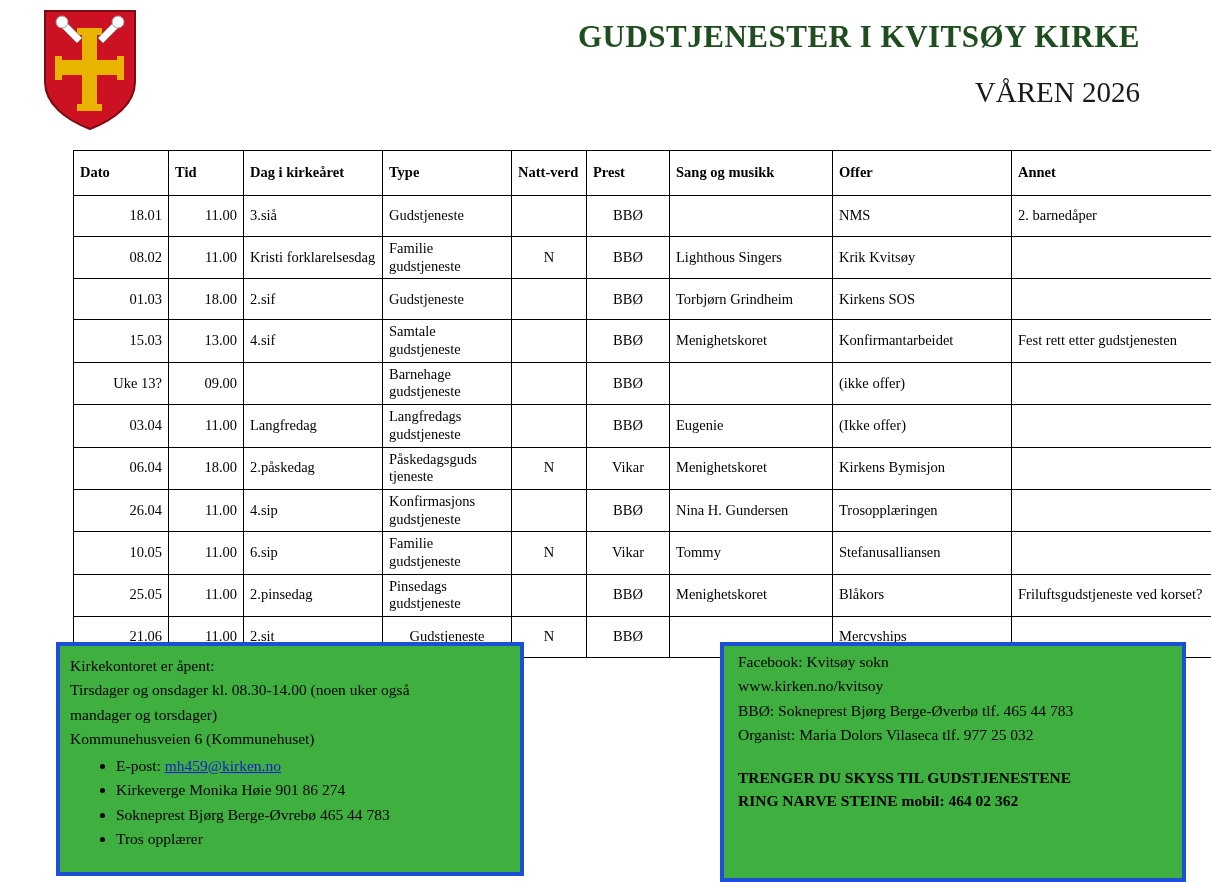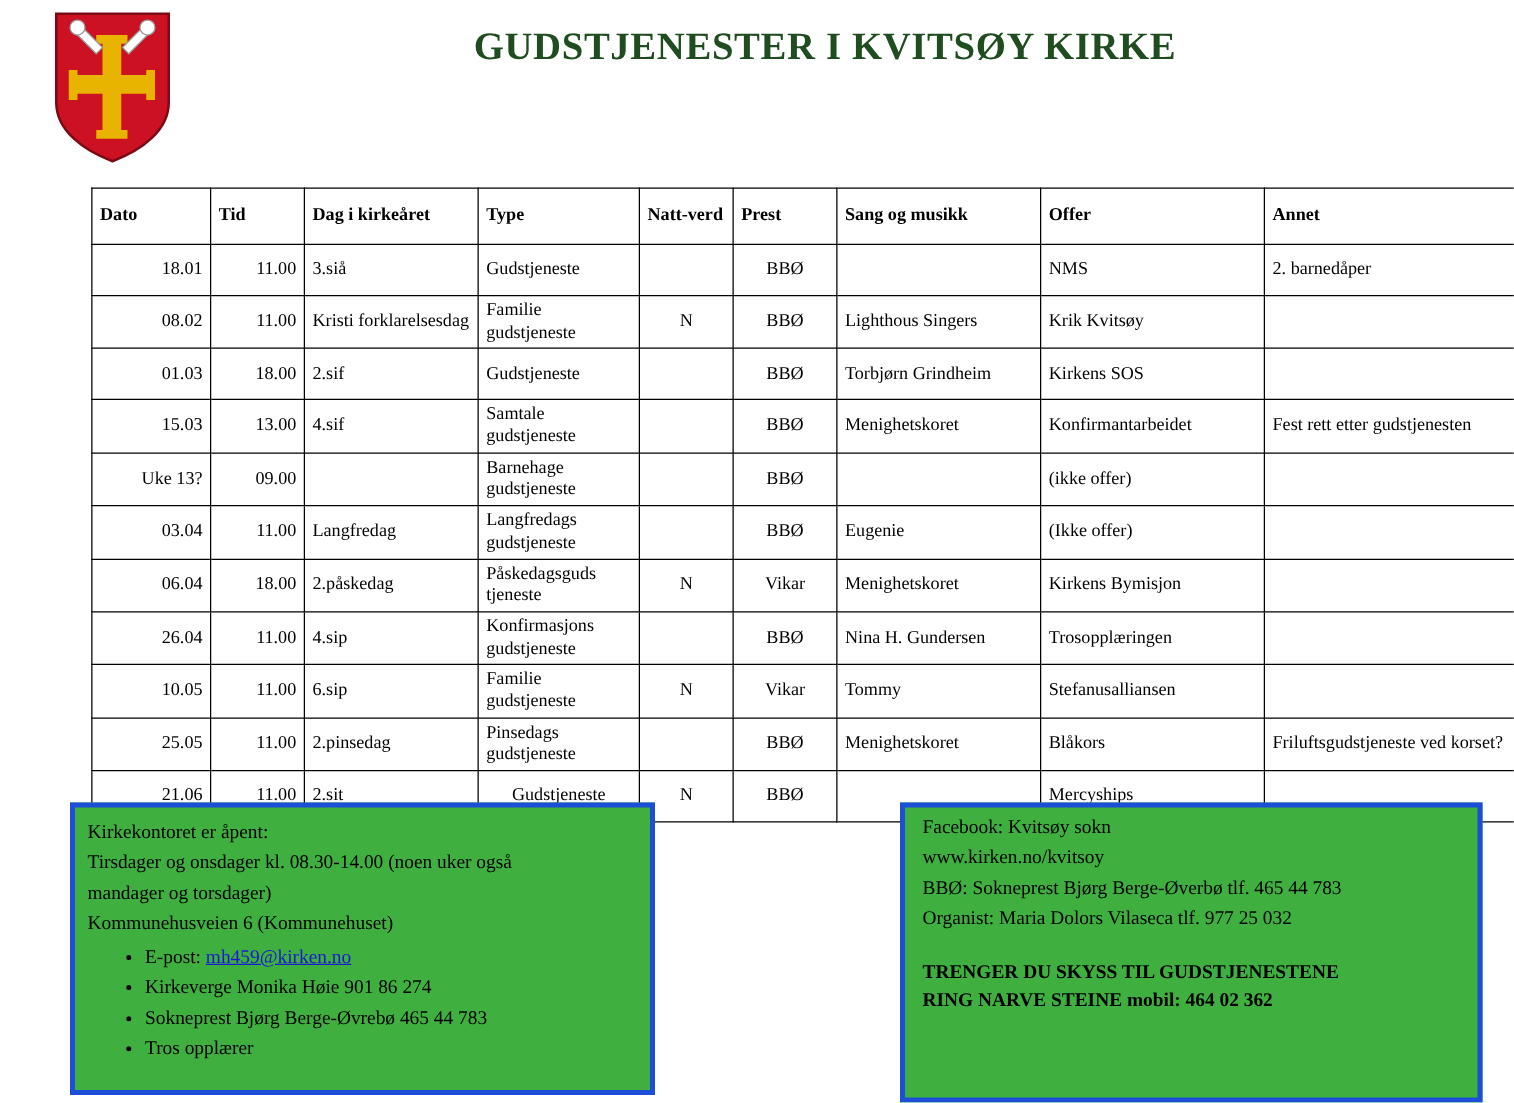--- a/index.html
+++ b/index.html
@@ -26,21 +26,21 @@
     left: 42px;
     top: 8px;
     width: 96px;
     height: 124px;
   }
   .titles {
     position: absolute;
     left: 180px;
     top: 18px;
     width: 960px;
-    text-align: center;
+    text-align: right;
   }
   .title-main {
     font-size: 31px;
     font-weight: bold;
     color: #1f4d1f;
     letter-spacing: 0.5px;
     line-height: 1.25;
   }
   .title-sub {
     font-size: 29px;
@@ -151,20 +151,21 @@
 
       <path d="M22 12 L40 30 L35 35 L17 17 Z" fill="#ffffff" stroke="#9a9a9a" stroke-width="1"></path>
       <path d="M74 12 L56 30 L61 35 L79 17 Z" fill="#ffffff" stroke="#9a9a9a" stroke-width="1"></path>
       <circle cx="20" cy="14" r="6" fill="#ffffff" stroke="#9a9a9a" stroke-width="1"></circle>
       <circle cx="76" cy="14" r="6" fill="#ffffff" stroke="#9a9a9a" stroke-width="1"></circle>
     </svg>
   </div>
 
   <div class="titles">
     <div class="title-main">GUDSTJENESTER I KVITSØY KIRKE</div>
+    <div class="title-sub">VÅREN 2026</div>
   </div>
 </div>
 
 <div class="table-wrap">
   <table class="sched">
     <thead>
       <tr>
         <th class="c-dato">Dato</th>
         <th class="c-tid">Tid</th>
         <th class="c-dag">Dag i kirkeåret</th>

